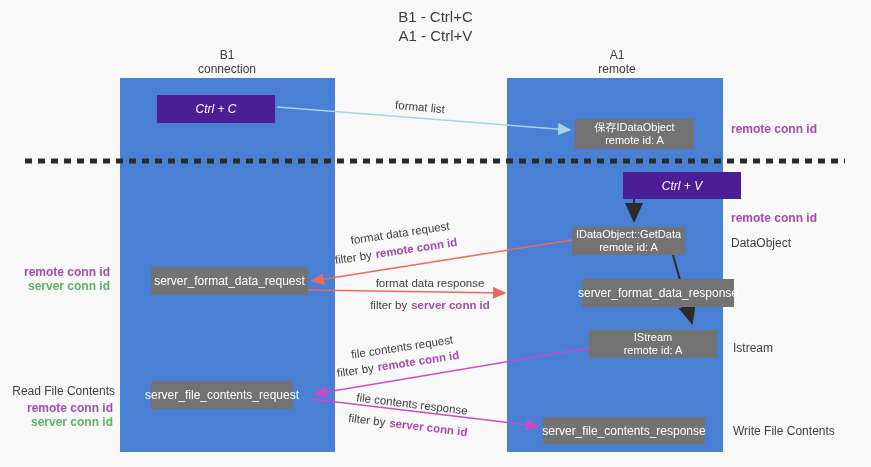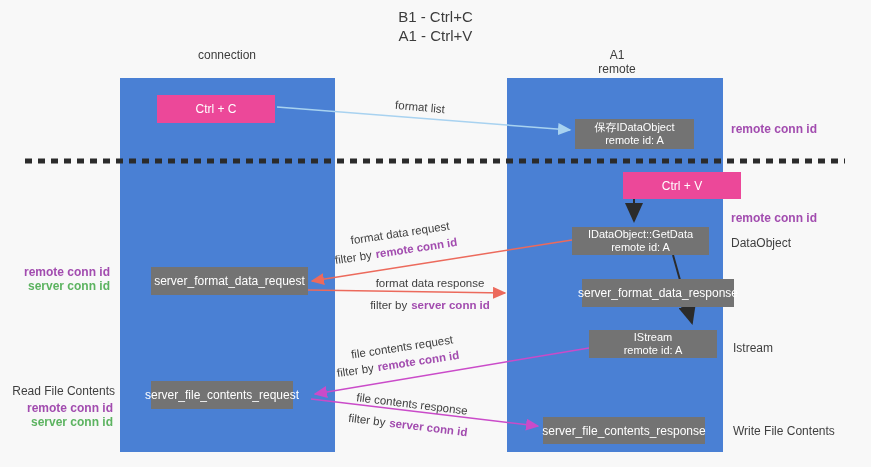--- a/index.html
+++ b/index.html
@@ -18,21 +18,21 @@
     text-align:center;font-size:12px;line-height:14px;color:#3c3c3c;z-index:4;
   }
   .column{
     background:#4a80d4;z-index:1;
   }
   svg.arrows{position:absolute;left:0;top:0;z-index:2;pointer-events:none;}
   .node{
     z-index:3;display:flex;align-items:center;justify-content:center;
     flex-direction:column;color:#ffffff;font-size:12px;text-align:center;
   }
-  .node.green{background:#ec4899;}
+  .node.green{background:#4c1d95;font-style:italic;}
   .node.orange{background:#737373;}
   .node .l2{font-size:11px;line-height:13px;}
   .node .l1{font-size:11px;line-height:13px;}
   .node.single{font-size:12px;}
   .flow-label{
     z-index:3;font-size:11.5px;color:#3f3f3f;white-space:nowrap;
   }
   .purple-bold{color:#a24caf;font-weight:bold;}
   .green-bold{color:#5cb360;font-weight:bold;}
   .side-label{z-index:3;font-size:12px;white-space:nowrap;}
@@ -41,20 +41,21 @@
 </style>
 </head>
 <body>
 
 <div class="abs title">
   <div>B1 - Ctrl+C</div>
   <div>A1 - Ctrl+V</div>
 </div>
 
 <div class="abs col-header" style="left:167px;top:48px;width:120px;">
+  <div>B1</div>
   <div>connection</div>
 </div>
 <div class="abs col-header" style="left:557px;top:48px;width:120px;">
   <div>A1</div>
   <div>remote</div>
 </div>
 
 <div class="abs column" style="left:120px;top:78px;width:215px;height:374px;"></div>
 <div class="abs column" style="left:507px;top:78px;width:216px;height:374px;"></div>
 
@@ -94,21 +95,21 @@
 
 <div class="abs node orange" style="left:575px;top:119px;width:119px;height:30px;">
   <span class="l1">保存IDataObject</span>
   <span class="l2">remote id: A</span>
 </div>
 
 <div class="abs node green single" style="left:575px;top:172px;width:118px;height:27px;margin-left:48px;">
   <span>Ctrl + V</span>
 </div>
 
-<div class="abs node orange" style="left:572px;top:227px;width:137px;height:28px;">
+<div class="abs node orange" style="left:572px;top:227px;width:113px;height:28px;">
   <span class="l1">IDataObject::GetData</span>
   <span class="l2">remote id: A</span>
 </div>
 
 <div class="abs node orange single" style="left:151px;top:267px;width:157px;height:28px;">
   <span>server_format_data_request</span>
 </div>
 
 <div class="abs node orange single" style="left:534px;top:279px;width:152px;height:28px;margin-left:48px;">
   <span>server_format_data_response</span>

